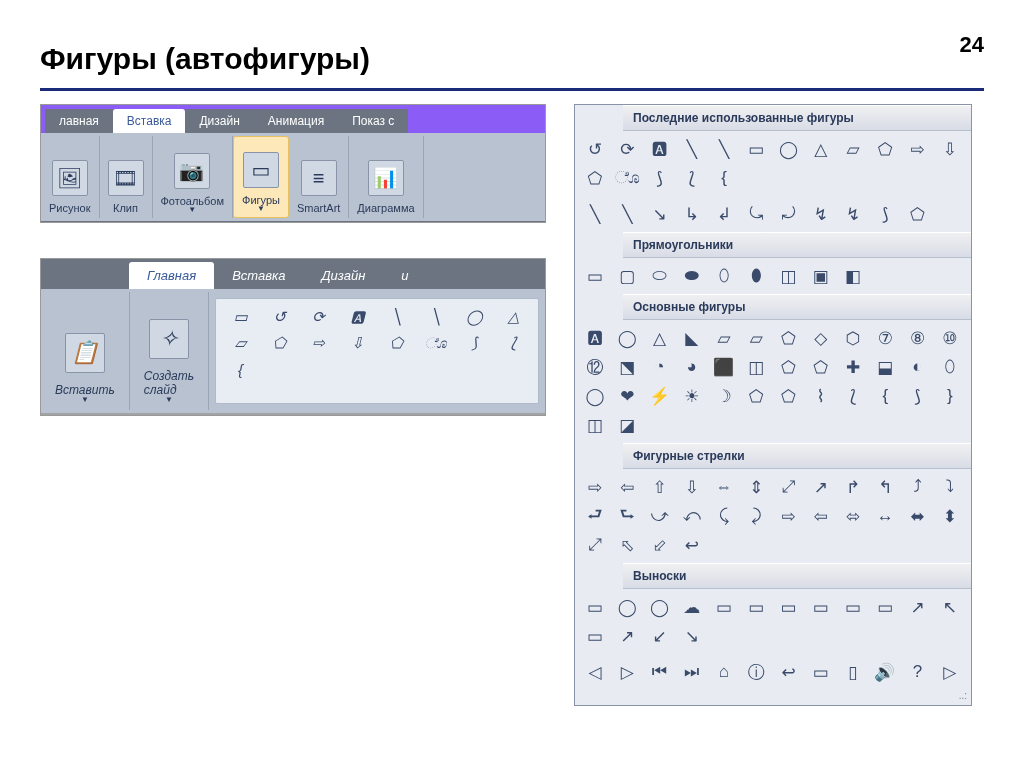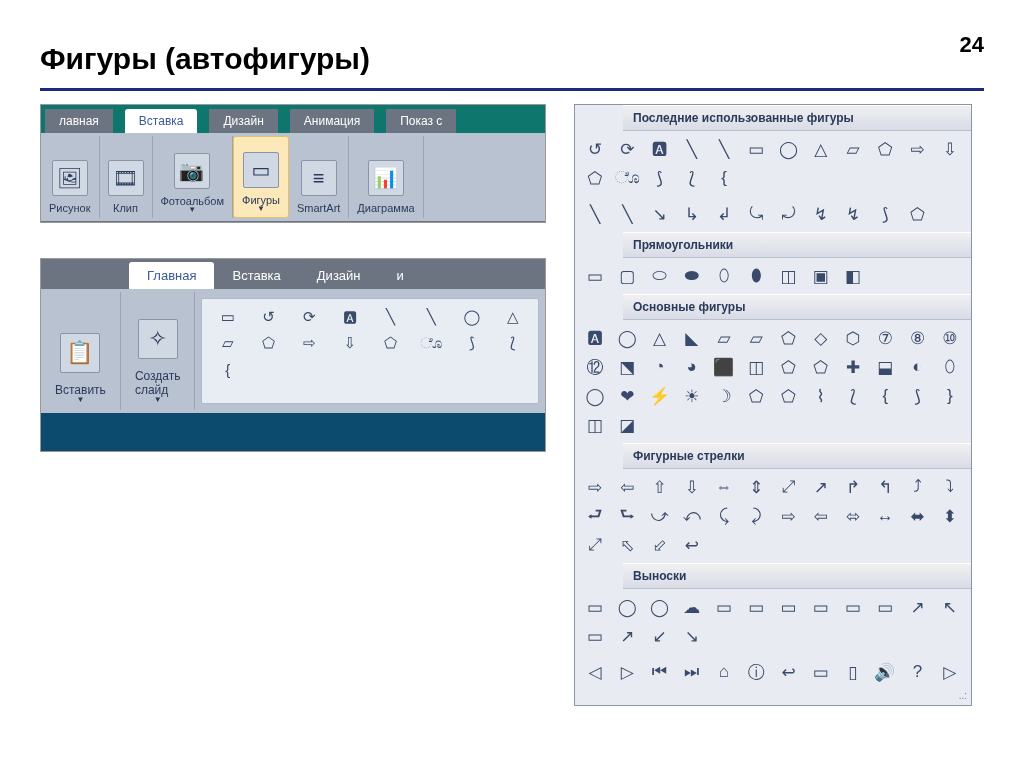--- a/index.html
+++ b/index.html
@@ -3,29 +3,29 @@
 <meta charset="utf-8">
 <style>
 * { box-sizing: border-box; margin: 0; padding: 0; }
 body { font-family: Arial, sans-serif; width: 1024px; height: 767px; background: #fff; position: relative; }
 
 .page-number { position: absolute; top: 32px; right: 40px; font-size: 22px; font-weight: bold; color: #000; }
 .page-title { position: absolute; top: 42px; left: 40px; font-size: 30px; font-weight: bold; color: #000; }
 .title-underline { position: absolute; top: 88px; left: 40px; right: 40px; height: 3px; background: #1a2b7a; }
 
 .ribbon1 { position: absolute; top: 104px; left: 40px; width: 506px; height: 119px; border: 1px solid #999; background: #6b7480; }
-.ribbon1 .tabs { height: 28px; background: #0f766e; display: flex; align-items: flex-end; padding-left: 4px; gap: 12px; }
+.ribbon1 .tabs { height: 28px; background: #8b5cf6; display: flex; align-items: flex-end; padding-left: 4px; gap: 0; }
 .ribbon1 .tab { padding: 5px 14px; font-size: 12px; color: #fff; background: #6b7480; cursor: pointer; }
 .ribbon1 .tab.active { background: #fff; color: #3a5a9a; border-radius: 3px 3px 0 0; }
 .ribbon1 .toolbar { height: 88px; background: #b8c2d0; display: flex; padding: 3px 0; }
 .ribbon1 .tool { display: flex; flex-direction: column; align-items: center; justify-content: flex-end; padding: 4px 8px; font-size: 11px; color: #2a3a5a; cursor: pointer; border-right: 1px solid #9aa4b4; }
 .ribbon1 .tool.active { background: #fce8b8; border: 1px solid #e8c060; border-radius: 3px; }
 .ribbon1 .tool .tool-icon { width: 36px; height: 36px; background: #d0d8e4; border: 1px solid #8a94a8; border-radius: 2px; margin-bottom: 6px; display: flex; align-items: center; justify-content: center; font-size: 20px; }
 
-.ribbon2 { position: absolute; top: 258px; left: 40px; width: 506px; height: 194px; border: 1px solid #999; background: #0c4a6e; }
+.ribbon2 { position: absolute; top: 258px; left: 40px; width: 506px; height: 158px; border: 1px solid #999; background: #a3a3a3; font-style: italic; }
 .ribbon2 .tabs { height: 30px; background: #6b7480; display: flex; align-items: flex-end; padding-left: 88px; gap: 0; }
 .ribbon2 .tab { padding: 6px 18px; font-size: 13px; color: #fff; background: #6b7480; cursor: pointer; }
 .ribbon2 .tab.active { background: #fff; color: #3a5a9a; border-radius: 3px 3px 0 0; }
 .ribbon2 .toolbar { height: 124px; background: #b8c2d0; display: flex; padding: 3px 0; }
 .ribbon2 .bigtool { display: flex; flex-direction: column; align-items: center; justify-content: flex-end; padding: 6px 14px; font-size: 12px; color: #2a3a5a; cursor: pointer; border-right: 1px solid #9aa4b4; }
 .ribbon2 .bigtool .tool-icon { width: 40px; height: 40px; background: #d0d8e4; border: 1px solid #8a94a8; border-radius: 2px; margin-bottom: 10px; display: flex; align-items: center; justify-content: center; font-size: 22px; }
 .ribbon2 .shapes-mini { flex: 1; padding: 6px; background: #e8edf4; border: 1px solid #b0bacc; margin: 6px; border-radius: 2px; display: grid; grid-template-columns: repeat(8, 1fr); grid-auto-rows: 24px; gap: 2px; }
 .ribbon2 .shapes-mini .s { display: flex; align-items: center; justify-content: center; font-size: 15px; color: #3a4a6a; cursor: pointer; }
 
 .shapes-panel { position: absolute; top: 104px; left: 574px; width: 398px; border: 1px solid #8a94a8; background: #e8ecf2; padding-bottom: 4px; }

